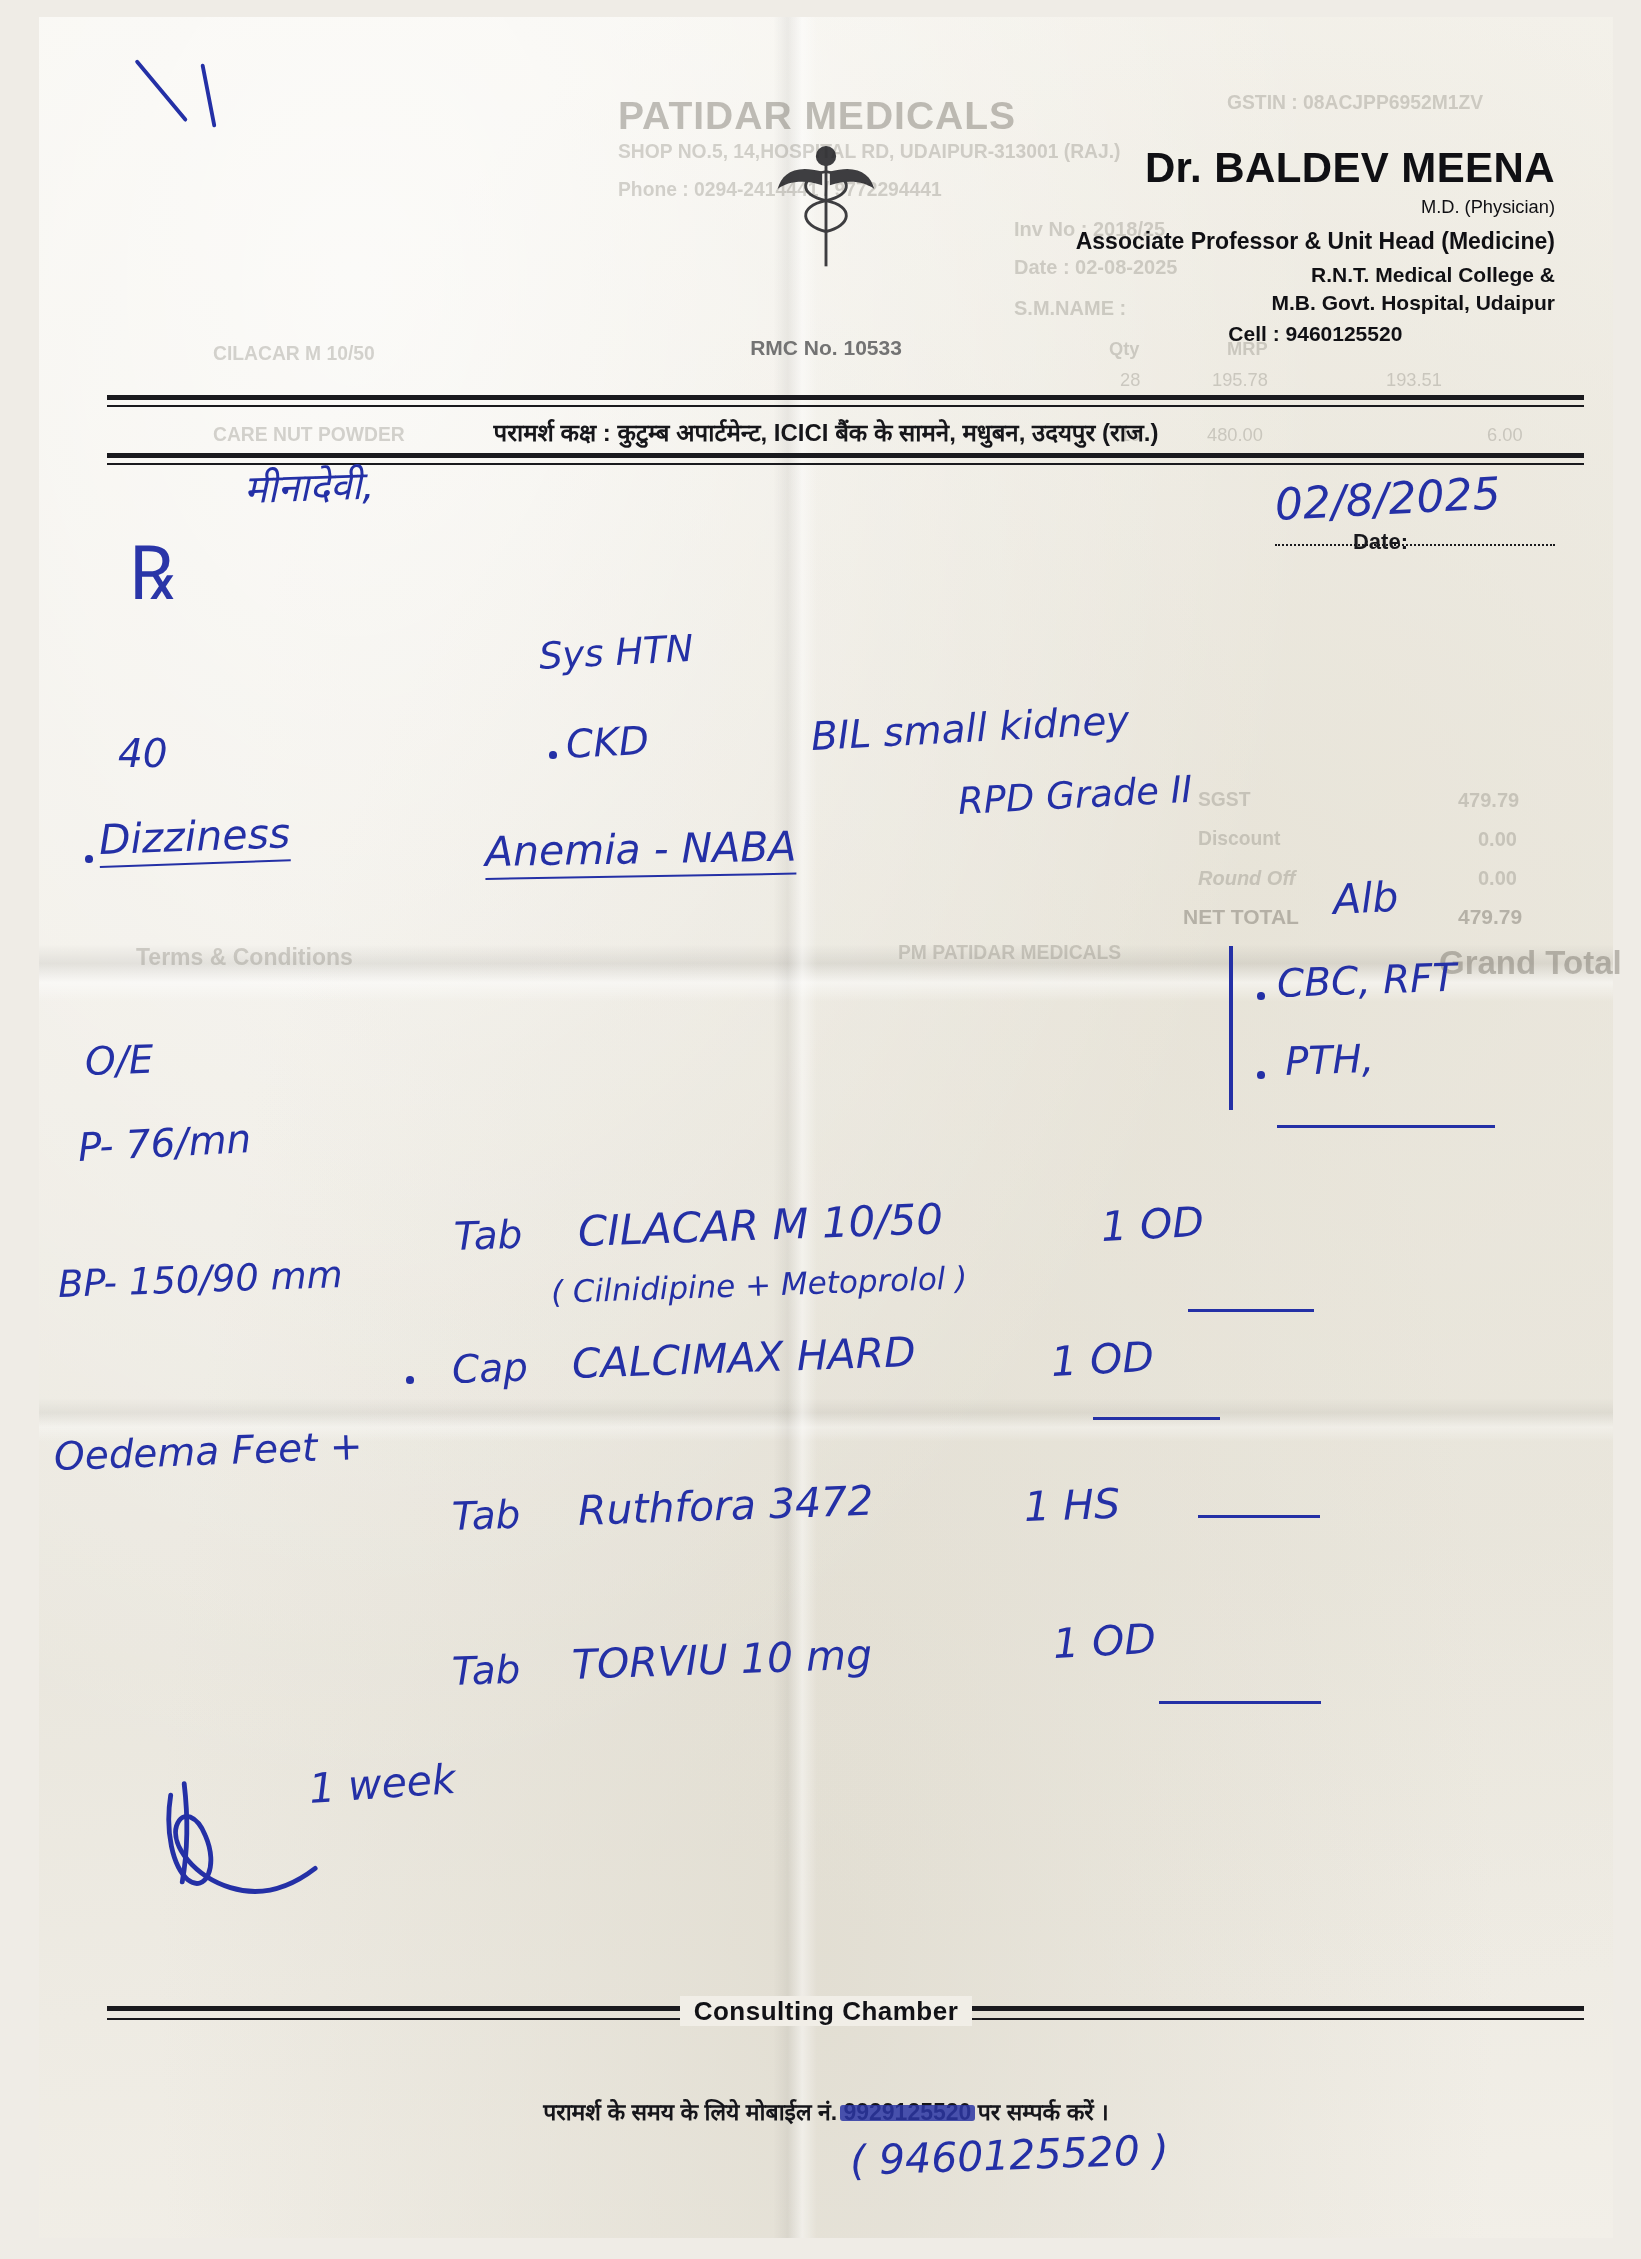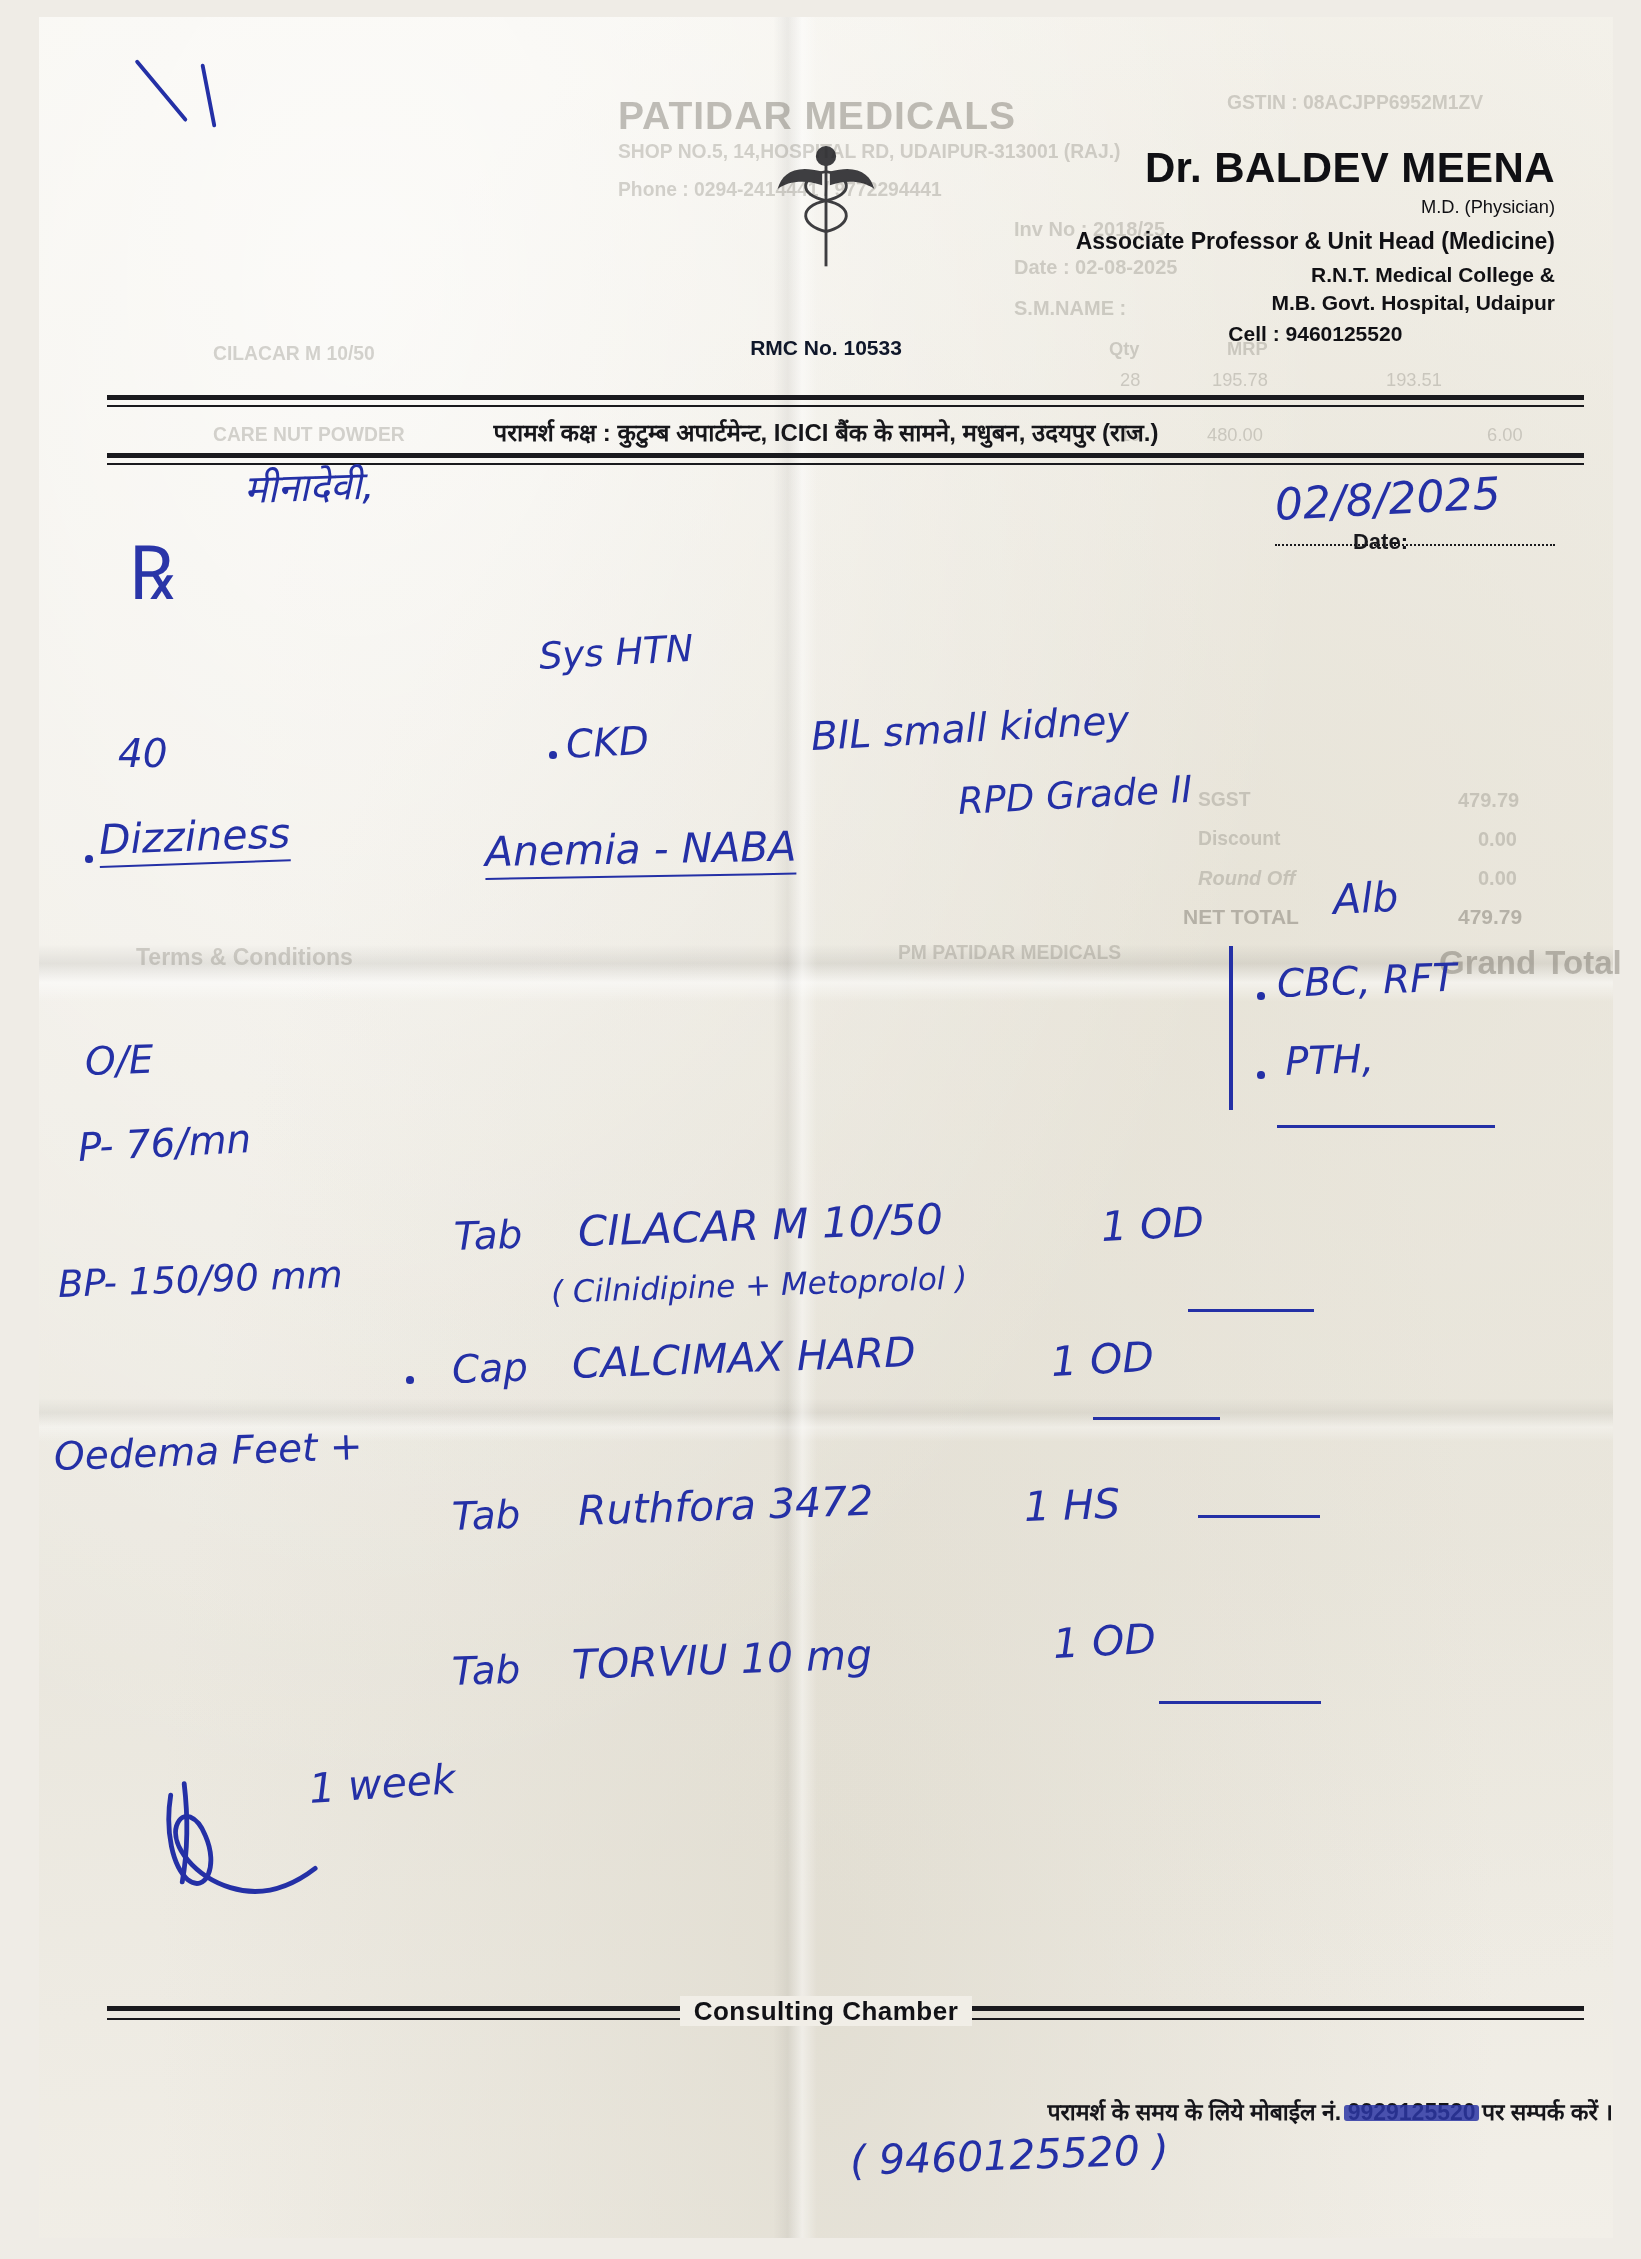--- a/index.html
+++ b/index.html
@@ -80,21 +80,21 @@
     height: 145px;
     opacity: 0.85;
   }
   .rmc {
     position: absolute;
     left: 50%;
     transform: translateX(-50%);
     top: 319px;
     font-size: 21px;
     font-weight: bold;
-    color: #0f172a;
+    color: #737373;
   }
 
   .rule {
     position: absolute;
     left: 68px;
     width: 1477px;
     background: #1a1a1e;
   }
   .rule.thick { height: 4.8px; }
   .rule.thin { height: 1.9px; }
@@ -173,21 +173,21 @@
     width: 1574px;
     text-align: center;
   }
   .chamber-title {
     font-size: 26px;
     font-weight: bold;
     color: #121216;
     letter-spacing: 0.5px;
   }
   .foot-addr { font-size: 23px; font-weight: bold; color:#15151a; }
-  .foot-mobile { font-size: 23px; font-weight: bold; color:#15151a;text-align:right; }
+  .foot-mobile { font-size: 23px; font-weight: bold; color:#15151a; }
   .struck {
     position: relative;
     display: inline-block;
   }
   .struck .blot {
     position: absolute;
     left: -3.9px; right: -3.9px; top: 5.8px; height: 15.4px;
     background: #2c36a5;
     opacity: 0.85;
     border-radius: 2.9px;

